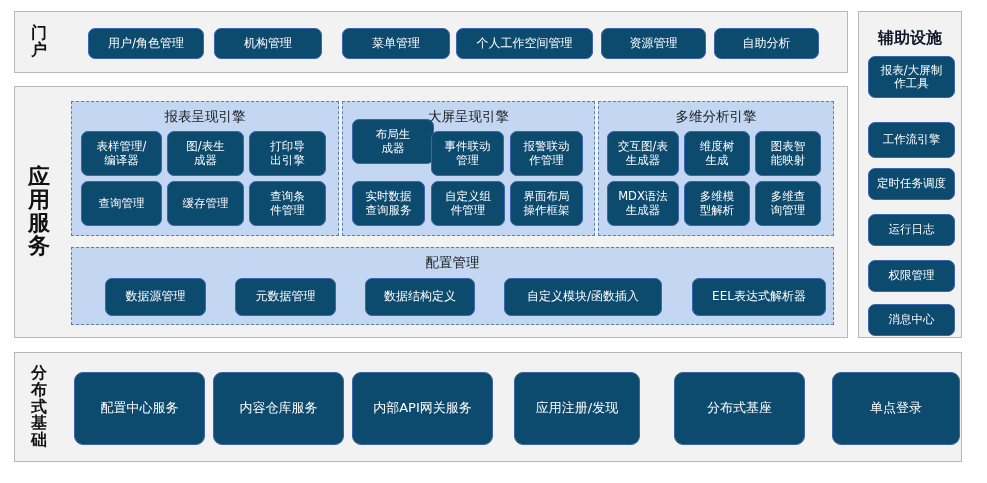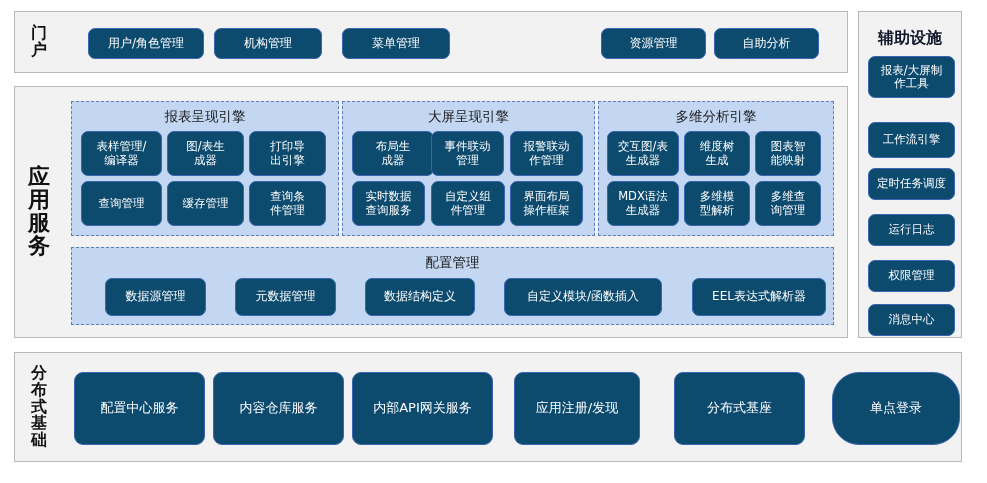--- a/index.html
+++ b/index.html
@@ -96,20 +96,21 @@
 
 <div class="canvas">
 
   <div class="section" style="left:14px;top:11px;width:834px;height:62px;">
     <div class="row-label lbl-portal">
       <span>门户</span>
     </div>
     <div class="chip" style="left:73px;top:16px;width:116px;height:31px;">用户/角色管理</div>
     <div class="chip" style="left:199px;top:16px;width:108px;height:31px;">机构管理</div>
     <div class="chip" style="left:327px;top:16px;width:108px;height:31px;">菜单管理</div>
+    <div class="chip" style="left:441px;top:16px;width:137px;height:31px;">个人工作空间管理</div>
     <div class="chip" style="left:586px;top:16px;width:105px;height:31px;">资源管理</div>
     <div class="chip" style="left:699px;top:16px;width:105px;height:31px;">自助分析</div>
   </div>
 
   <div class="section" style="left:14px;top:86px;width:834px;height:252px;">
     <div class="row-label lbl-app">
       <span>应用服务</span>
     </div>
 
     <div class="group" style="left:56px;top:14px;width:268px;height:135px;">
@@ -121,21 +122,21 @@
       <div class="chip sm" style="left:177px;top:29px;width:77px;height:45px;">打印导
 出引擎</div>
       <div class="chip sm" style="left:9px;top:79px;width:81px;height:45px;">查询管理</div>
       <div class="chip sm" style="left:95px;top:79px;width:77px;height:45px;">缓存管理</div>
       <div class="chip sm" style="left:177px;top:79px;width:77px;height:45px;">查询条
 件管理</div>
     </div>
 
     <div class="group" style="left:327px;top:14px;width:253px;height:135px;">
       <div class="group-title">大屏呈现引擎</div>
-      <div class="chip sm" style="left:9px;top:29px;width:82px;height:45px;">布局生
+      <div class="chip sm" style="left:9px;top:17px;width:82px;height:45px;">布局生
 成器</div>
       <div class="chip sm" style="left:88px;top:29px;width:73px;height:45px;">事件联动
 管理</div>
       <div class="chip sm" style="left:167px;top:29px;width:73px;height:45px;">报警联动
 作管理</div>
       <div class="chip sm" style="left:9px;top:79px;width:73px;height:45px;">实时数据
 查询服务</div>
       <div class="chip sm" style="left:88px;top:79px;width:74px;height:45px;">自定义组
 件管理</div>
       <div class="chip sm" style="left:167px;top:79px;width:73px;height:45px;">界面布局
@@ -170,21 +171,21 @@
 
   <div class="section" style="left:14px;top:352px;width:948px;height:110px;">
     <div class="row-label lbl-dist">
       <span>分布式基础</span>
     </div>
     <div class="chip lg" style="left:59px;top:19px;width:131px;height:73px;">配置中心服务</div>
     <div class="chip lg" style="left:198px;top:19px;width:131px;height:73px;">内容仓库服务</div>
     <div class="chip lg" style="left:337px;top:19px;width:141px;height:73px;">内部API网关服务</div>
     <div class="chip lg" style="left:499px;top:19px;width:126px;height:73px;">应用注册/发现</div>
     <div class="chip lg" style="left:659px;top:19px;width:131px;height:73px;">分布式基座</div>
-    <div class="chip lg" style="left:817px;top:19px;width:128px;height:73px;border-radius:27px;">单点登录</div>
+    <div class="chip lg" style="left:817px;top:19px;width:128px;height:73px;">单点登录</div>
   </div>
 
   <div class="side-panel" style="left:858px;top:11px;width:104px;height:327px;">
     <div class="aux-title">辅助设施</div>
     <div class="chip sm" style="left:9px;top:44px;width:87px;height:42px;">报表/大屏制
 作工具</div>
     <div class="chip sm" style="left:9px;top:110px;width:87px;height:36px;">工作流引擎</div>
     <div class="chip sm" style="left:9px;top:156px;width:87px;height:32px;">定时任务调度</div>
     <div class="chip sm" style="left:9px;top:202px;width:87px;height:32px;">运行日志</div>
     <div class="chip sm" style="left:9px;top:248px;width:87px;height:32px;">权限管理</div>

